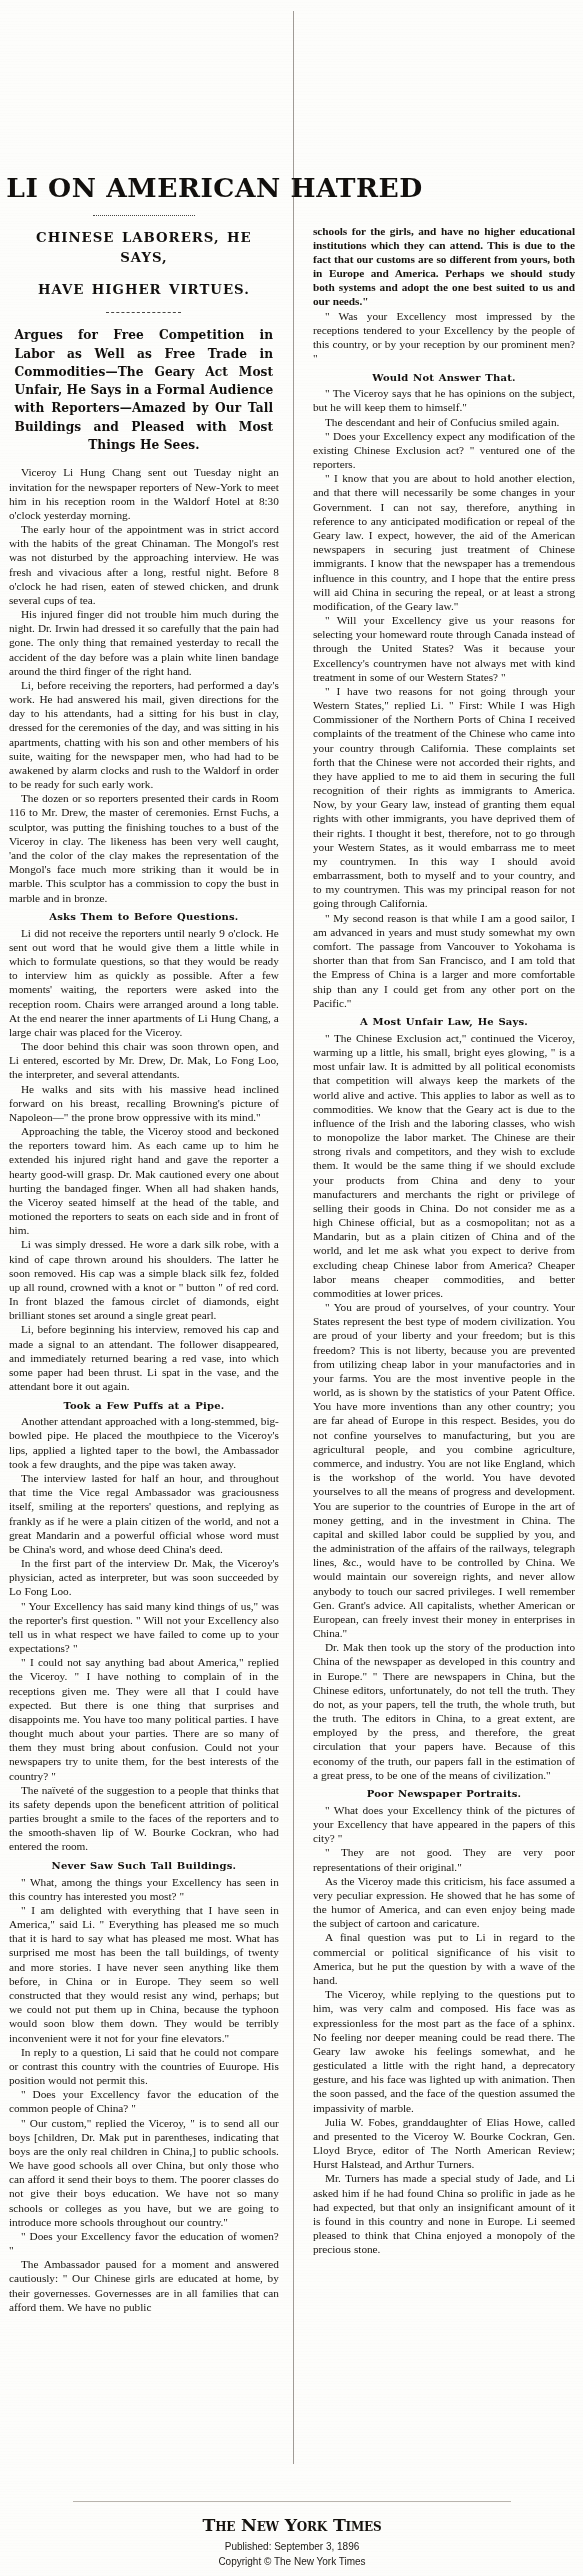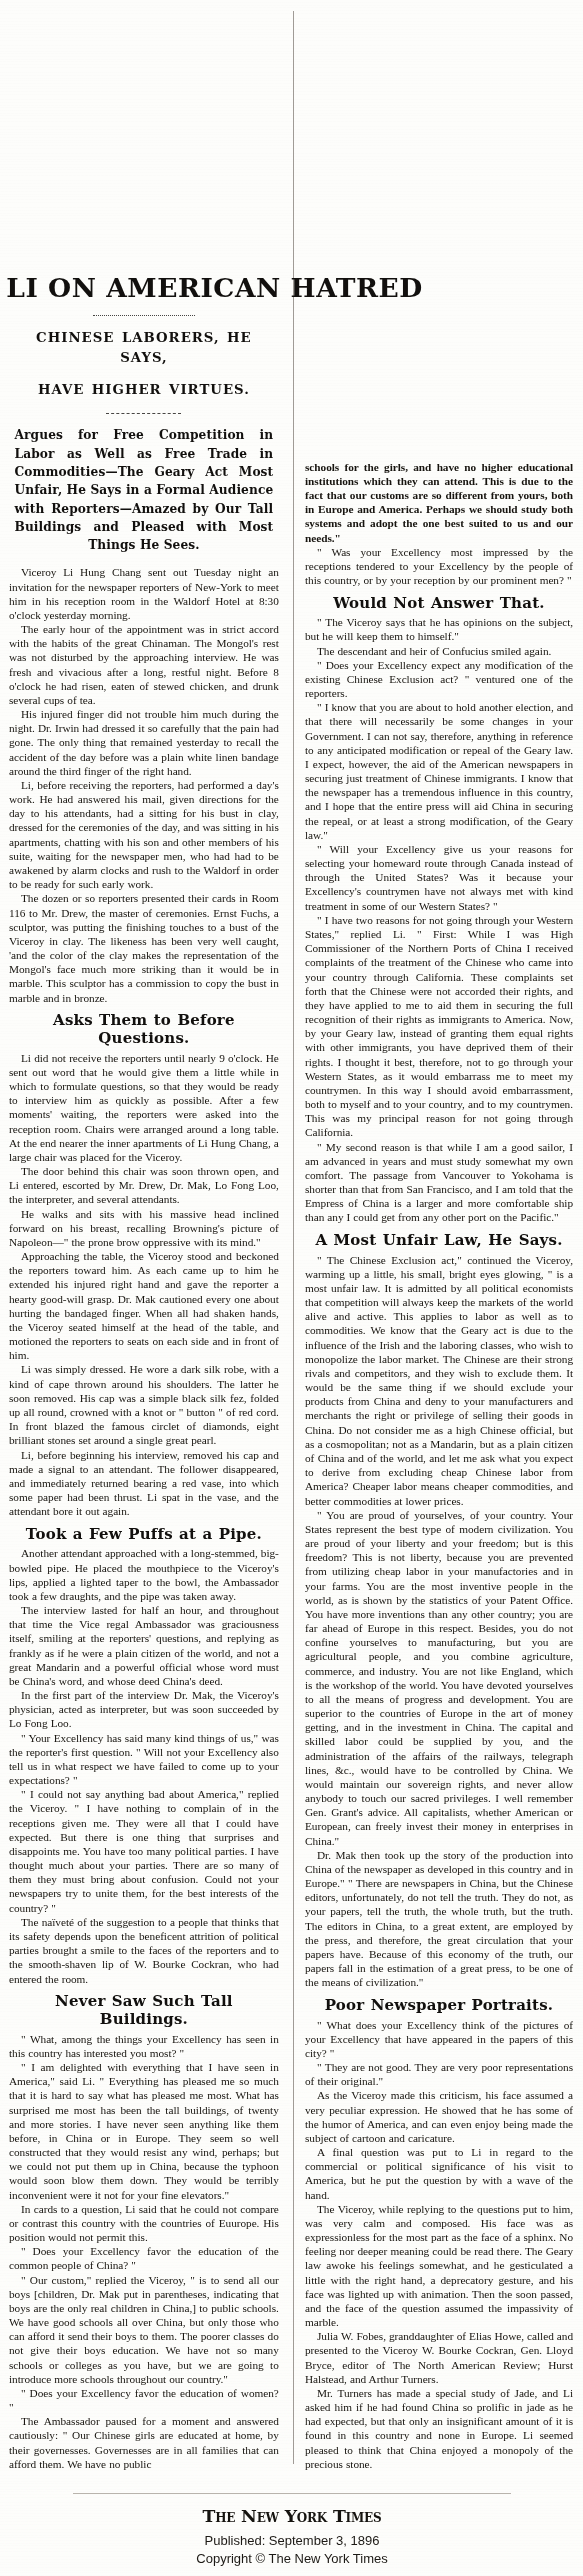--- a/index.html
+++ b/index.html
@@ -32,23 +32,23 @@
     inset: 0;
     pointer-events: none;
     background:
       repeating-linear-gradient(0deg, rgba(0,0,0,0.012) 0px, rgba(0,0,0,0.012) 0.9px, rgba(0,0,0,0) 0.9px, rgba(0,0,0,0) 2.7px);
     opacity: .55;
   }
 
   .columns {
     position: relative;
     display: flex;
-    gap: 8px;
+    gap: 16px;
     height: 2462px;
-    align-items: flex-end;
+    align-items: center;
   }
   .col {
     width: 278px;
     box-sizing: border-box;
   }
   .col-left  { padding-right: 8.2px; }
   .col-right { padding-left: 10px; }
 
   
   .col-rule {
@@ -117,21 +117,21 @@
     text-indent: 12px;
     letter-spacing: -0.05px;
     word-spacing: 0.3px;
     color: #17140f;
   }
   .para.noind { text-indent: 0; font-weight: bold; }
 
   .subhead {
     font-family: "DejaVu Serif", "Liberation Serif", serif;
     font-weight: 700;
-    font-size: 15px;
+    font-size: 10px;
     text-align: center;
     margin: 6.4px 0 3.6px 0;
     letter-spacing: 0.2px;
     word-spacing: 0.9px;
   }
 
   
   .footer {
     position: absolute;
     left: 0;
@@ -143,21 +143,21 @@
     font-family: "DejaVu Serif", "Liberation Serif", serif;
     font-weight: 700;
     font-size: 17.3px;
     letter-spacing: -0.2px;
     color: #15130f;
     margin-bottom: 5.5px;
     font-variant: small-caps;
   }
   .footer-line {
     font-family: "Liberation Sans", "DejaVu Sans", sans-serif;
-    font-size: 13px;
+    font-size: 10px;
     color: #1d1a16;
     line-height: 1.42;
   }
   .footer-rule {
     width: 438px;
     margin: 0 auto 12.8px auto;
     border-top: 0.9px solid #b9b4ad;
   }
 </style>
 </head>
@@ -198,21 +198,21 @@
           <div class="subhead">Took a Few Puffs at a Pipe.</div>
           <p class="para">Another attendant approached with a long-stemmed, big-bowled pipe. He placed the mouthpiece to the Viceroy's lips, applied a lighted taper to the bowl, the Ambassador took a few draughts, and the pipe was taken away.</p>
           <p class="para">The interview lasted for half an hour, and throughout that time the Vice regal Ambassador was graciousness itself, smiling at the reporters' questions, and replying as frankly as if he were a plain citizen of the world, and not a great Mandarin and a powerful official whose word must be China's word, and whose deed China's deed.</p>
           <p class="para">In the first part of the interview Dr. Mak, the Viceroy's physician, acted as interpreter, but was soon succeeded by Lo Fong Loo.</p>
           <p class="para">" Your Excellency has said many kind things of us," was the reporter's first question. " Will not your Excellency also tell us in what respect we have failed to come up to your expectations? "</p>
           <p class="para">" I could not say anything bad about America," replied the Viceroy. " I have nothing to complain of in the receptions given me. They were all that I could have expected. But there is one thing that surprises and disappoints me. You have too many political parties. I have thought much about your parties. There are so many of them they must bring about confusion. Could not your newspapers try to unite them, for the best interests of the country? "</p>
           <p class="para">The naïveté of the suggestion to a people that thinks that its safety depends upon the beneficent attrition of political parties brought a smile to the faces of the reporters and to the smooth-shaven lip of W. Bourke Cockran, who had entered the room.</p>
           <div class="subhead">Never Saw Such Tall Buildings.</div>
           <p class="para">" What, among the things your Excellency has seen in this country has interested you most? "</p>
           <p class="para">" I am delighted with everything that I have seen in America," said Li. " Everything has pleased me so much that it is hard to say what has pleased me most. What has surprised me most has been the tall buildings, of twenty and more stories. I have never seen anything like them before, in China or in Europe. They seem so well constructed that they would resist any wind, perhaps; but we could not put them up in China, because the typhoon would soon blow them down. They would be terribly inconvenient were it not for your fine elevators."</p>
-          <p class="para">In cards to a question, Li said that he could not compare or contrast this country with the countries of Euurope. His position would not permit this.</p>
+          <p class="para">In reply to a question, Li said that he could not compare or contrast this country with the countries of Euurope. His position would not permit this.</p>
           <p class="para">" Does your Excellency favor the education of the common people of China? "</p>
           <p class="para">" Our custom," replied the Viceroy, " is to send all our boys [children, Dr. Mak put in parentheses, indicating that boys are the only real children in China,] to public schools. We have good schools all over China, but only those who can afford it send their boys to them. The poorer classes do not give their boys education. We have not so many schools or colleges as you have, but we are going to introduce more schools throughout our country."</p>
           <p class="para">" Does your Excellency favor the education of women? "</p>
           <p class="para">The Ambassador paused for a moment and answered cautiously: " Our Chinese girls are educated at home, by their governesses. Governesses are in all families that can afford them. We have no public</p>
         </div>
     </div>
 
     <div class="col col-right">
       <div id="right-body">
           <p class="para noind">schools for the girls, and have no higher educational institutions which they can attend. This is due to the fact that our customs are so different from yours, both in Europe and America. Perhaps we should study both systems and adopt the one best suited to us and our needs."</p>

